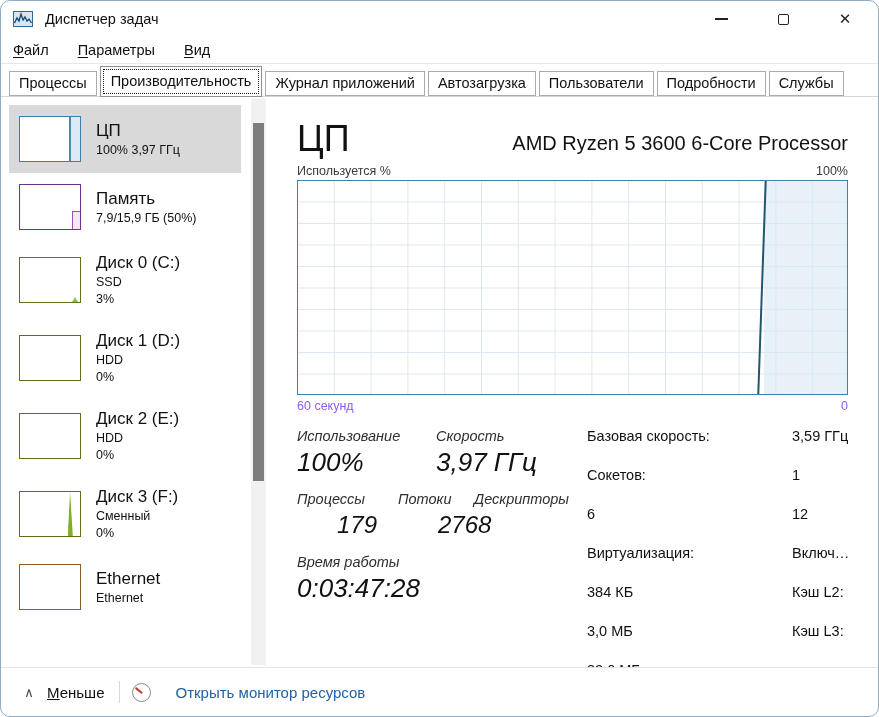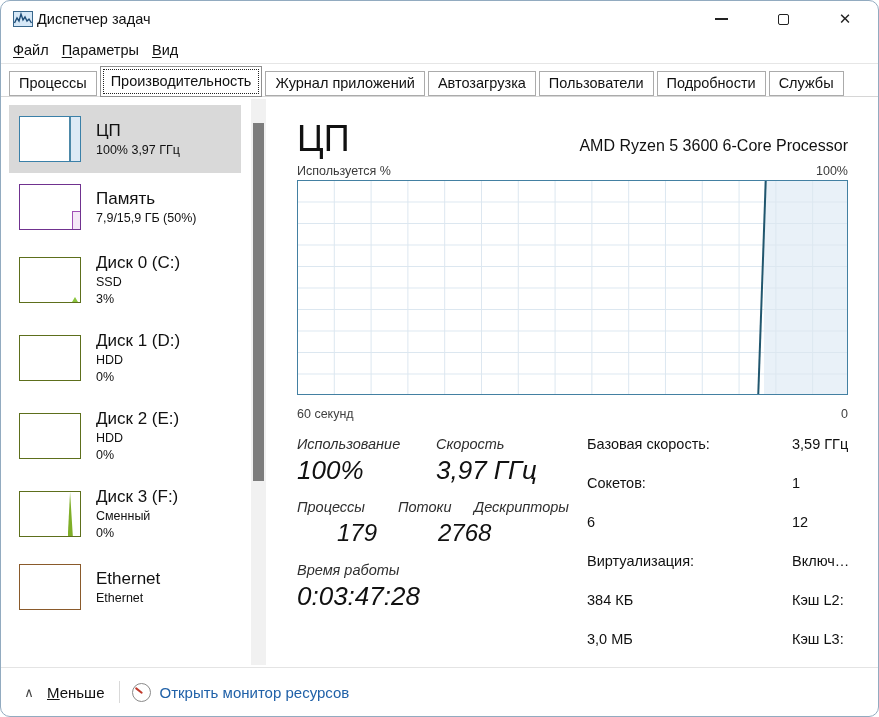--- a/index.html
+++ b/index.html
@@ -4,30 +4,30 @@
 <style>
   * { margin:0; padding:0; box-sizing:border-box; }
   html,body { width:879px; height:717px; background:#fff; overflow:hidden;
               font-family:"Liberation Sans","DejaVu Sans",sans-serif; color:#111; }
   .window { position:absolute; inset:0; background:#fff; border:1px solid #92abc0;
             border-radius:10px; overflow:hidden; display:flex; flex-direction:column; }
 
   
   .titlebar { flex:0 0 36px; display:flex; align-items:center; padding:0 10px 0 12px; }
   .app-icon { width:20px; height:16px; display:inline-block; }
-  .win-title { margin-left:4px; font-size:14.5px; }
+  .win-title { margin-left:12px; font-size:14.5px; }
   .win-controls { margin-left:auto; display:flex; align-items:center; }
   .win-btn { width:46px; height:30px; display:flex; align-items:center; justify-content:center;
              font-size:14px; color:#222; cursor:default; margin-left:16px; }
   .win-btn.min span { display:block; width:13px; height:1.4px; background:#222; }
   .win-btn.max span { display:block; width:11px; height:11px; border:1.2px solid #222; border-radius:2px; }
   .win-btn.close { font-size:15px; }
 
   
-  .menubar { flex:0 0 27px; display:flex; align-items:center; gap:13px;
+  .menubar { flex:0 0 27px; display:flex; align-items:center; gap:29px;
              padding-left:12px; font-size:14.5px; border-bottom:1px solid #e6e6e6; }
   .menu-item u { text-underline-offset:2px; }
 
   
   .tabstrip { flex:0 0 33px; display:flex; align-items:flex-end; padding-left:8px;
               border-bottom:1px solid #d6d6d6; position:relative; }
   .tab { font-size:14.5px; border:1px solid #ababab; background:#fff;
          padding:3px 9px 4px; margin-right:3px; white-space:nowrap; position:relative; }
   .tab.active { padding:6px 10px 7px; margin-bottom:-1px; border-color:#8f8f8f;
                 outline:1px dotted #222; outline-offset:-4px; z-index:2; background:#fff; }
@@ -56,33 +56,33 @@
                background:#8bc53f; clip-path:polygon(50% 0,100% 100%,0 100%); }
   .disk-spike{ position:absolute; right:12%; top:0; bottom:0; width:5px;
                background:#7fae28; clip-path:polygon(45% 0,100% 100%,0 100%); }
   .side-title { font-size:17px; line-height:22px; }
   .side-sub   { font-size:12.5px; line-height:17px; }
 
   
   .main { flex:1 1 auto; padding:22px 30px 0 30px; overflow:hidden; }
   .main-header { display:flex; justify-content:space-between; align-items:flex-end; }
   .main-title { font-size:36px; line-height:40px; font-weight:400; }
-  .proc-name  { font-size:16px; padding-bottom:4px; }
+  .proc-name  { font-size:20px; padding-bottom:4px; }
   .graph-top-labels { display:flex; justify-content:space-between;
                       font-size:12.5px; color:#3a3a3a; margin-top:5px;gap:24px; }
   .graph { position:relative; height:215px; margin-top:2px; border:1px solid #4380a2; background:#fff; }
   .graph-fill { position:absolute; top:0; bottom:0; right:0; width:15.2%; background:#e9f1f8; }
   .graph::after { content:""; position:absolute; inset:0; pointer-events:none;
       background-image:linear-gradient(to right,#dce7f0 1px,transparent 1px),
                        linear-gradient(to bottom,#dce7f0 1px,transparent 1px);
       background-size:36.8px 100%,100% 21.5px; background-position:-1px -1px; }
   .graph-trace { position:absolute; top:0; bottom:0; left:84.4%; width:2px;
                  background:#20566e; transform:skewX(-2deg); z-index:2; }
   .graph-bottom-labels { display:flex; justify-content:space-between;
-                         font-size:12.5px; color:#404040; margin-top:12px; }
+                         font-size:12.5px; color:#8b5cf6; margin-top:4px; }
 
   
   .stats-row { display:flex; margin-top:15px; }
   .stats-left { flex:0 0 276px;font-style:italic; }
   .sr1 { display:grid; grid-template-columns:139px auto; }
   .sr2 { display:grid; grid-template-columns:101px 76px auto; margin-top:13px; white-space:nowrap; }
   .stat-label { font-size:14.5px; color:#2f2f2f; }
   .stat-value-lg { font-size:26px; margin-top:3px; }
   .stat-value-md { font-size:24px; margin-top:4px;margin-left:40px; }
   .uptime { margin-top:15px; }
@@ -93,21 +93,21 @@
   
   .footer { flex:0 0 49px; border-top:1px solid #e4e4e4; display:flex; align-items:center;
             padding-left:18px; }
   .chevron-up { font-size:13px; color:#444; width:20px; text-align:center; }
   .less-label { font-size:15px; margin-left:8px; }
   .v-sep { width:1px; height:22px; background:#d9d9d9; margin:0 12px 0 14px; }
   .gauge { width:19px; height:19px; border:1.6px solid #8a8a8a; border-radius:50%;
            position:relative; background:#fff; }
   .gauge::after { content:""; position:absolute; left:3px; top:3px; width:9px; height:2.2px;
                   background:#c0392b; transform:rotate(38deg); transform-origin:left top; border-radius:1px; }
-  .res-link { font-size:15px; margin-left:9px; }
+  .res-link { font-size:15px; margin-left:25px; }
 </style>
 </head>
 <body>
 
 <div class="window">
 
   <div class="titlebar">
     <span class="app-icon">
       <svg width="20" height="16" viewBox="0 0 20 16">
         <rect x="0.5" y="0.5" width="19" height="15" fill="#d6e8f7" stroke="#39678c"></rect>

